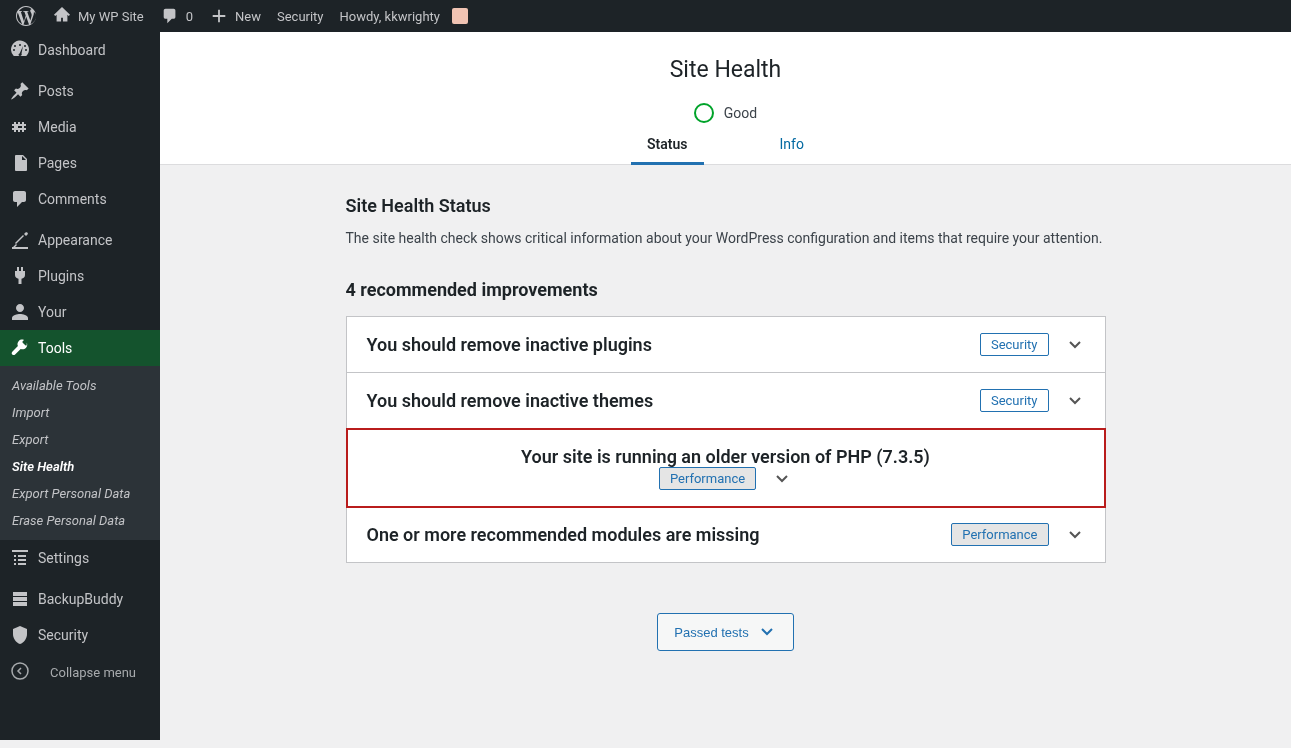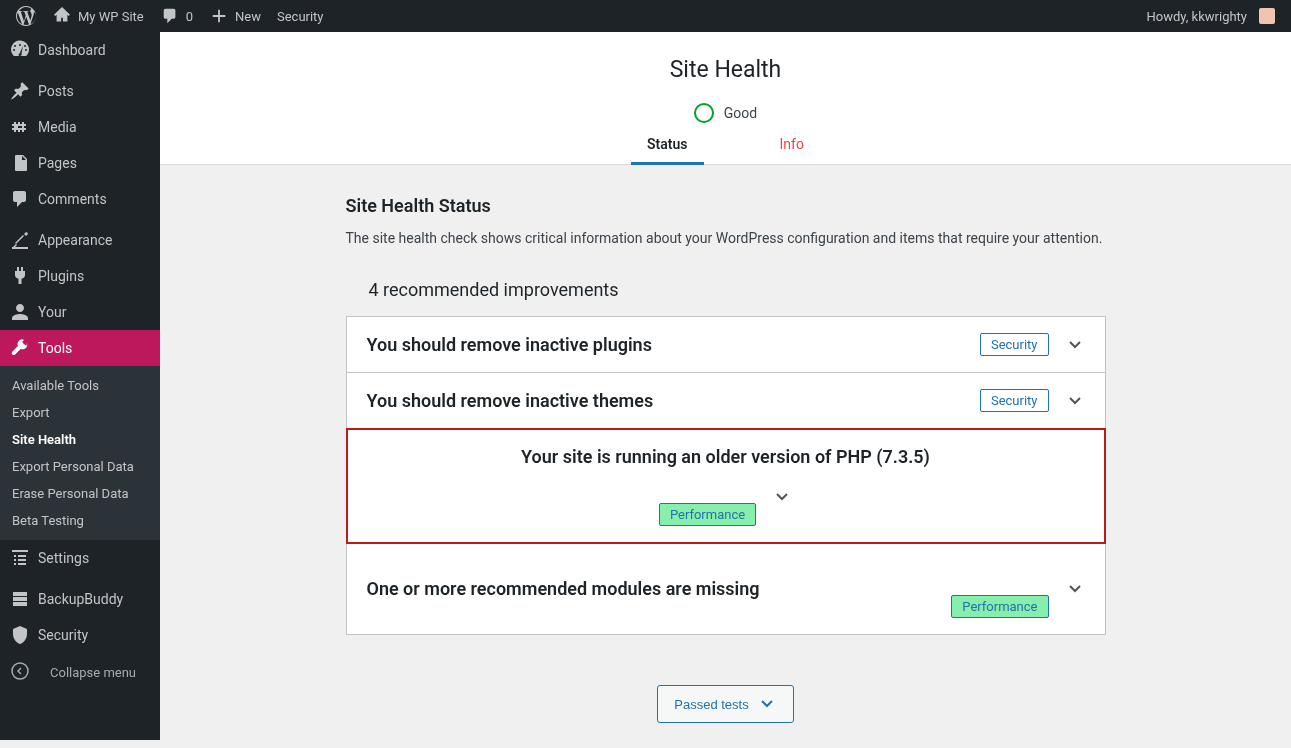--- a/index.html
+++ b/index.html
@@ -1,62 +1,62 @@
 <!DOCTYPE html>
 <html><head>
   <meta charset="utf-8">
   <style>
     * { margin: 0; padding: 0; box-sizing: border-box; }
     body { font-family: -apple-system, BlinkMacSystemFont, "Segoe UI", Roboto, sans-serif; font-size: 13px; color: #3c434a; background: #f0f0f1; }
     
     
-    .admin-bar { height: 32px; background: #1d2327; display: flex; align-items: center; color: #c3c4c7; font-size: 13px; padding: 0 8px; justify-content: space-between; }
+    .admin-bar { height: 32px; background: #1d2327; display: flex; align-items: center; color: #c3c4c7; font-size: 13px; padding: 0 8px; justify-content: flex-start; }
     .admin-bar-left, .admin-bar-right { display: flex; align-items: center; gap: 0; }
     .admin-bar-item { display: inline-flex; align-items: center; padding: 0 8px; height: 32px; cursor: pointer; gap: 6px; }
     .admin-bar-avatar { width: 16px; height: 16px; background: #f0c3b3; border-radius: 2px; margin-left: 6px; }
     .ab-icon { width: 20px; height: 20px; display: inline-flex; align-items: center; justify-content: center; }
     
     
     .sidebar { position: fixed; left: 0; top: 32px; bottom: 8px; width: 160px; background: #1d2327; color: #c3c4c7; overflow-y: auto; }
     .menu-item { display: flex; align-items: center; padding: 8px 10px; cursor: pointer; font-size: 14px; gap: 8px; position: relative; }
     .menu-item .icon { width: 20px; height: 20px; display: inline-flex; align-items: center; justify-content: center; flex-shrink: 0; }
-    .menu-item.current { background: #be185d; color: #fff; }
+    .menu-item.current { background: #14532d; color: #fff; }
     .menu-item.current::after { content: ""; position: absolute; right: -8px; top: 50%; transform: translateY(-50%); border: 8px solid transparent; border-right-color: #f0f0f1; }
     .menu-separator { height: 5px; }
     .submenu { background: #2c3338; padding: 6px 0; }
-    .submenu-item { padding: 6px 12px; font-size: 13px; cursor: pointer; color: #c3c4c7; }
+    .submenu-item { padding: 6px 12px; font-size: 13px; cursor: pointer; color: #c3c4c7; font-style: italic; }
     .submenu-item.current { color: #fff; font-weight: 600; }
     .collapse-item { display: flex; align-items: center; padding: 8px 10px; cursor: pointer; font-size: 13px; gap: 20px; color: #a7aaad; }
     
     
     .main { margin-left: 160px; margin-top: 0; }
     .health-header { background: #fff; text-align: center; padding: 24px 0 0; }
     .health-title { font-size: 23px; font-weight: 400; color: #1d2327; margin-bottom: 20px; }
     .health-status-indicator { display: inline-flex; align-items: center; gap: 10px; }
     .health-circle { width: 20px; height: 20px; border: 2px solid #00a32a; border-radius: 50%; }
     .health-status-text { font-size: 14px; color: #3c434a; }
     .tabs { display: flex; justify-content: center; gap: 60px; border-bottom: 1px solid #dcdcde; }
-    .tab { padding: 10px 16px 12px; cursor: pointer; font-size: 14px; color: #ef4444; position: relative; }
+    .tab { padding: 10px 16px 12px; cursor: pointer; font-size: 14px; color: #0369a1; position: relative; }
     .tab.active { color: #1d2327; font-weight: 600; }
     .tab.active::after { content: ""; position: absolute; left: 0; right: 0; bottom: -1px; height: 3px; background: #2271b1; }
     
     .content-body { max-width: 800px; margin: 0 auto; padding: 30px 20px; }
     .section-title { font-size: 18px; font-weight: 600; color: #1d2327; margin-bottom: 12px; }
     .section-desc { font-size: 14px; color: #3c434a; margin-bottom: 30px; line-height: 1.5; }
-    .improvements-title { font-size: 18px; font-weight: 400; color: #1d2327; margin-bottom: 16px; margin-left: 23px; }
+    .improvements-title { font-size: 18px; font-weight: 700; color: #1d2327; margin-bottom: 16px; }
     
     .check-panel { background: #fff; border: 1px solid #c3c4c7; }
     .check-item { display: flex; align-items: center; justify-content: space-between; padding: 16px 20px; border-bottom: 1px solid #c3c4c7; cursor: pointer; }
     .check-item:last-child { border-bottom: none; }
     .check-item.highlighted { border: 2px solid #b91c1c; margin: -1px; position: relative; z-index: 1; flex-direction: column; }
     .check-label { font-size: 18px; font-weight: 600; color: #1d2327; }
     .check-right { display: flex; align-items: center; gap: 16px; }
     .check-badge { border: 1px solid; padding: 3px 10px; font-size: 13px; border-radius: 2px; }
     .check-badge.security { color: #2271b1; border-color: #2271b1; background: #fff; }
-    .check-badge.performance { color: #2271b1; border-color: #2271b1; background: #86efac; margin-top: 36px; }
+    .check-badge.performance { color: #2271b1; border-color: #2271b1; background: #e5e5e5; }
     .chevron { width: 20px; height: 20px; }
     
     .passed-btn-wrap { text-align: center; margin-top: 50px; }
     .passed-btn { display: inline-flex; align-items: center; gap: 8px; border: 1px solid #2271b1; color: #2271b1; background: #f6f7f7; padding: 8px 16px; font-size: 13px; cursor: pointer; border-radius: 3px; }
     
     svg { fill: currentColor; }
   </style>
 </head>
 <body>
 
@@ -175,25 +175,25 @@
   <div class="menu-item current">
     <span class="icon">
         <svg viewBox="0 0 20 20" width="20" height="20">
           <path d="M16.7 7.3c-.4.4-1 .4-1.4 0l-2.6-2.6c-.4-.4-.4-1 0-1.4l1.3-1.3c-1.7-.8-3.8-.5-5.2.9-1.4 1.4-1.7 3.5-.9 5.2l-5.6 5.6c-.8.8-.8 2 0 2.8s2 .8 2.8 0l5.6-5.6c1.7.8 3.8.5 5.2-.9 1.4-1.4 1.7-3.5.9-5.2z"></path>
         </svg>
       </span>
     <span>Tools</span>
   </div>
   <div class="submenu">
     <div class="submenu-item">Available Tools</div>
+    <div class="submenu-item">Import</div>
     <div class="submenu-item">Export</div>
     <div class="submenu-item current">Site Health</div>
     <div class="submenu-item">Export Personal Data</div>
     <div class="submenu-item">Erase Personal Data</div>
-    <div class="submenu-item">Beta Testing</div>
   </div>
   <div class="menu-item">
     <span class="icon">
         <svg viewBox="0 0 20 20" width="20" height="20">
           <path d="M4 9h2V7H4zm0 4h2v-2H4zm0 4h2v-2H4zm4-8h8V7H8zm0 4h8v-2H8zm0 4h8v-2H8z M2 4h16V2H2z"></path>
         </svg>
       </span>
     <span>Settings</span>
   </div>
   <div class="menu-separator"></div>

